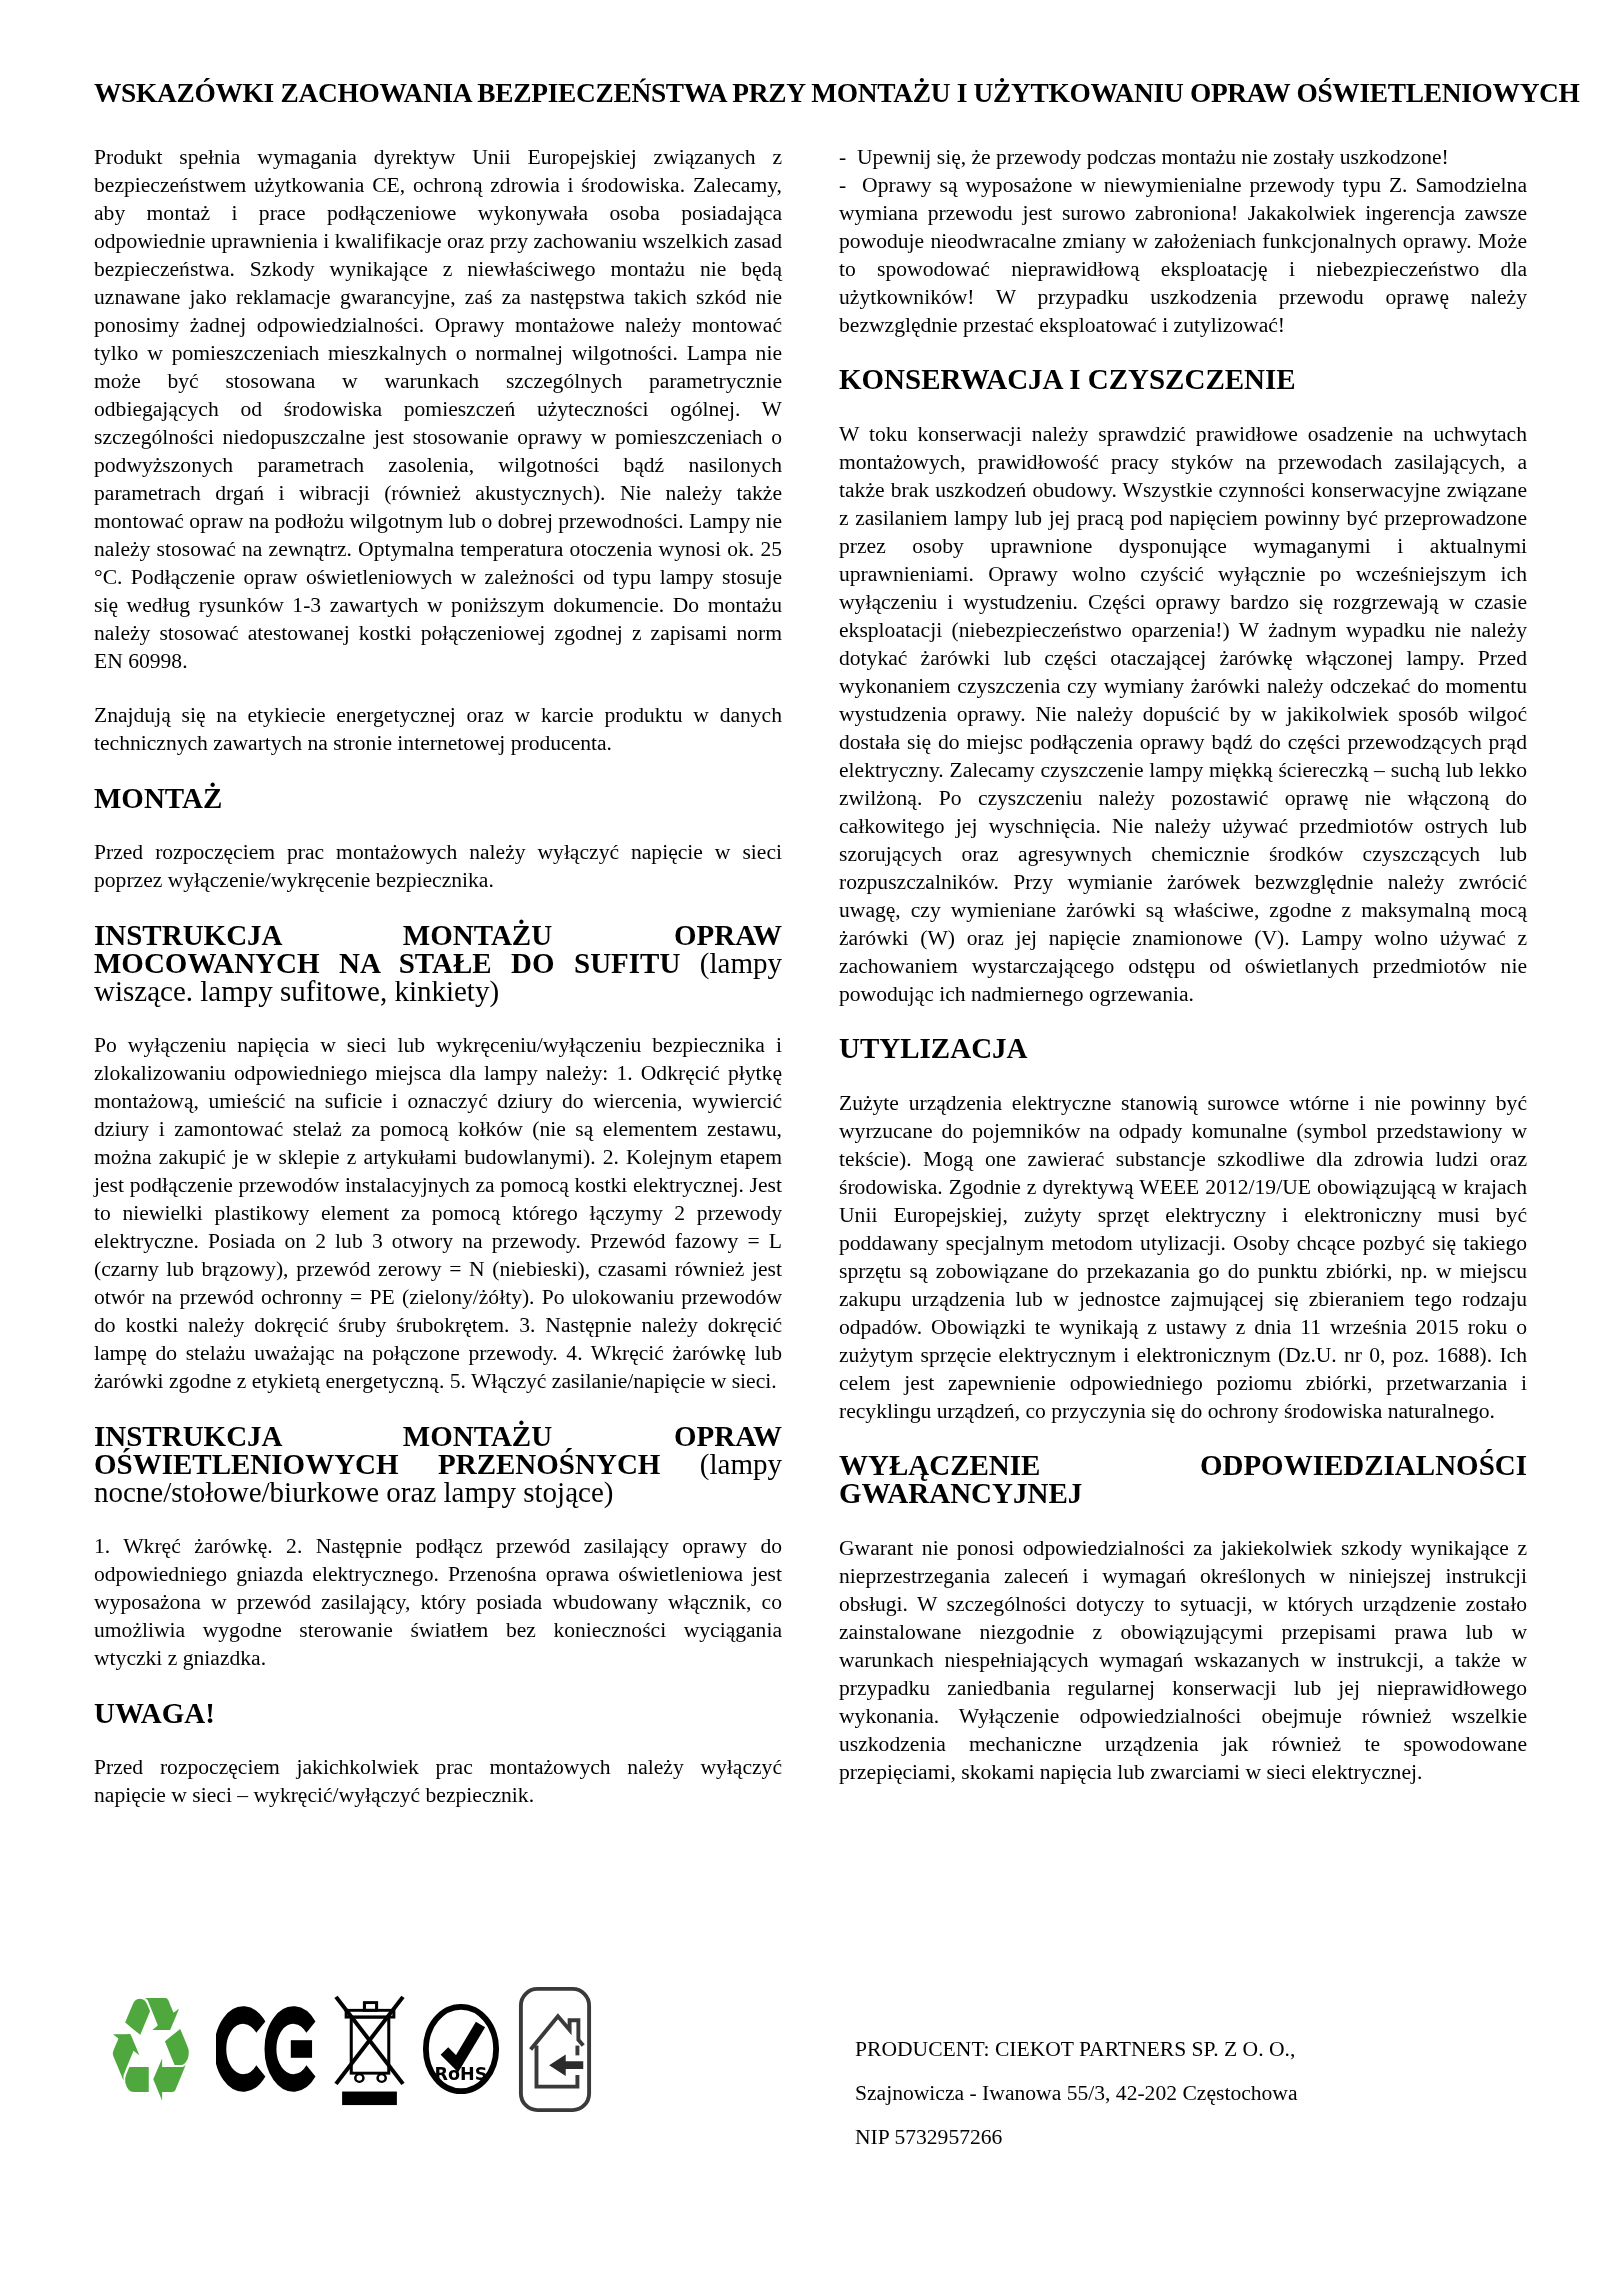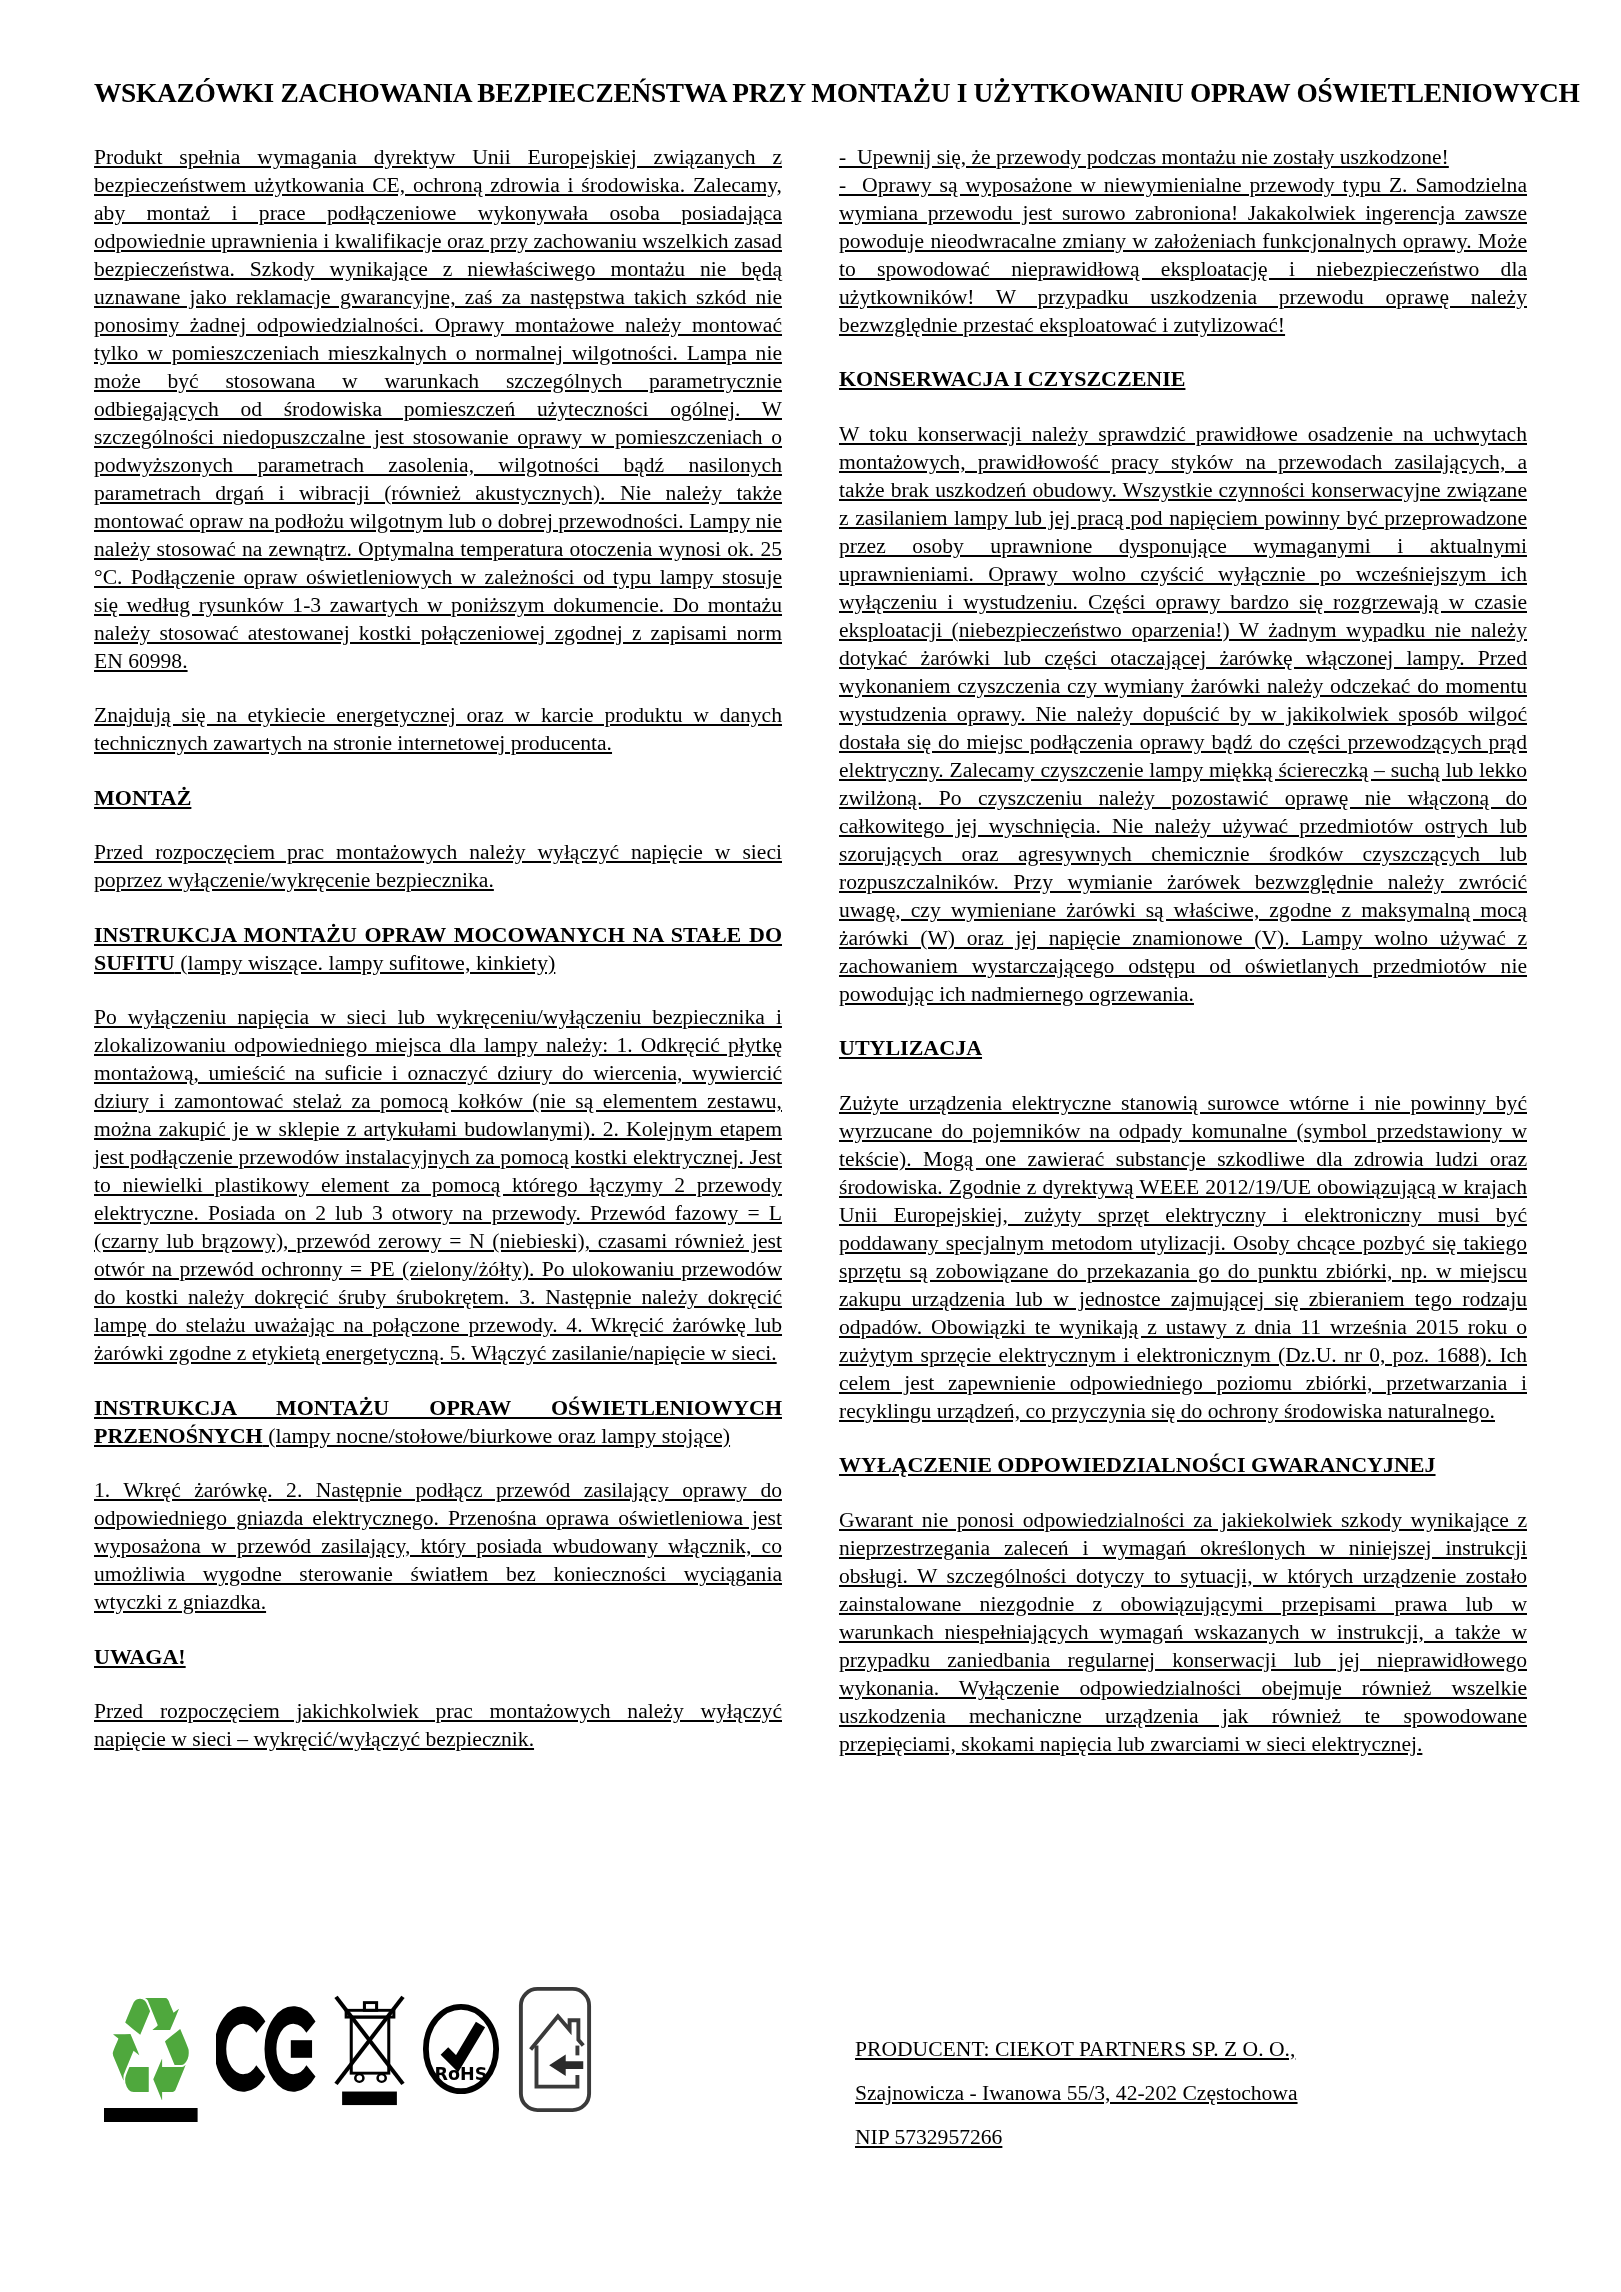--- a/index.html
+++ b/index.html
@@ -29,26 +29,25 @@
     display: flex;
     gap: 57px;
     height: 2063px;
     align-items: stretch;
   }
   .col {
     flex: 1 1 0;
     display: flex;
     flex-direction: column;
     text-align: justify;
-    text-decoration: underline;
   }
   .col p { margin: 0 0 26.5px 0; }
   .col p.tight { margin: 0; }
   .col h3 {
-    font-size: 22px;
+    font-size: 29px;
     line-height: 28px;
     margin: 0 0 26.5px 0;
     font-weight: bold;
     text-align: justify;
   }
   .col h3 .normal { font-weight: normal; }
   .logos {
     margin-top: auto;
     margin-bottom: 90px;
     display: flex;

